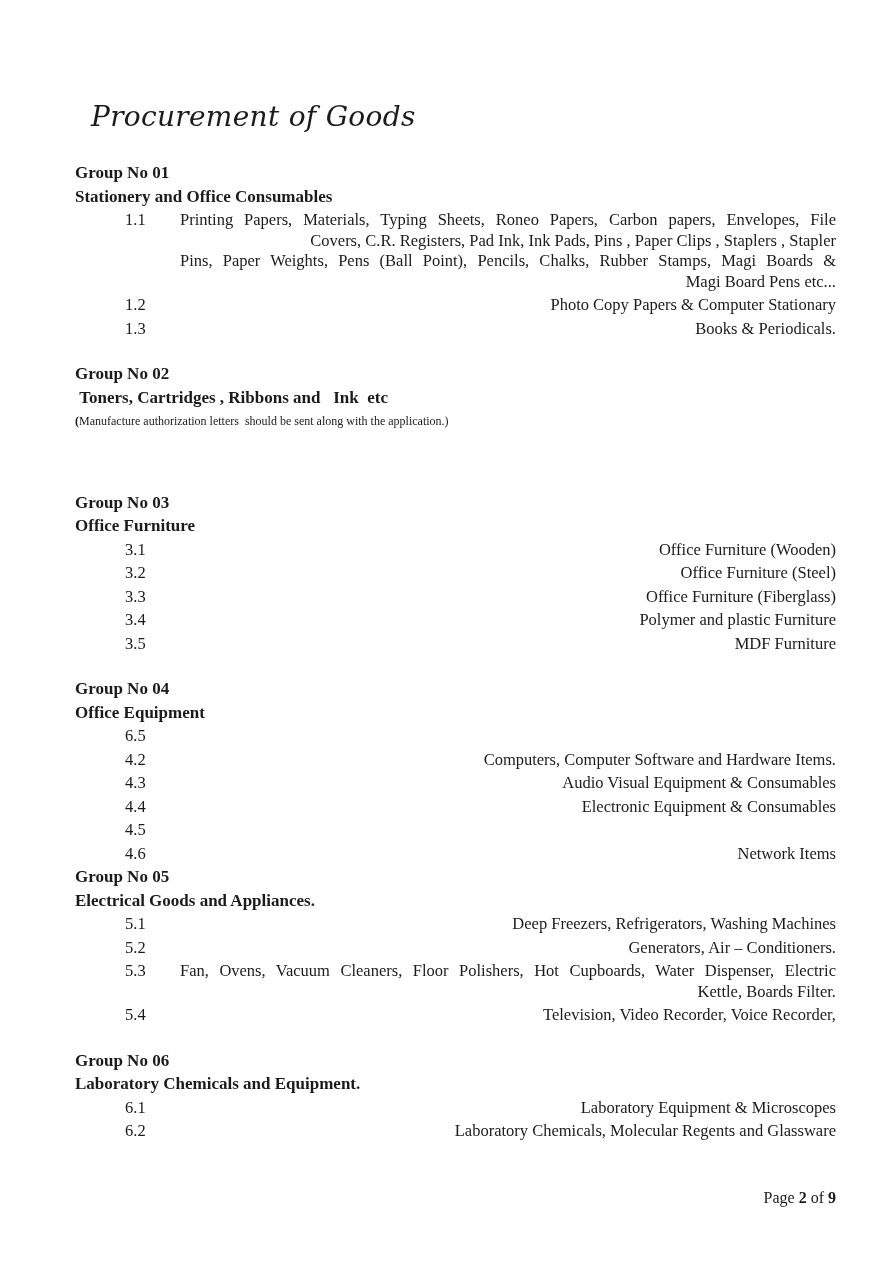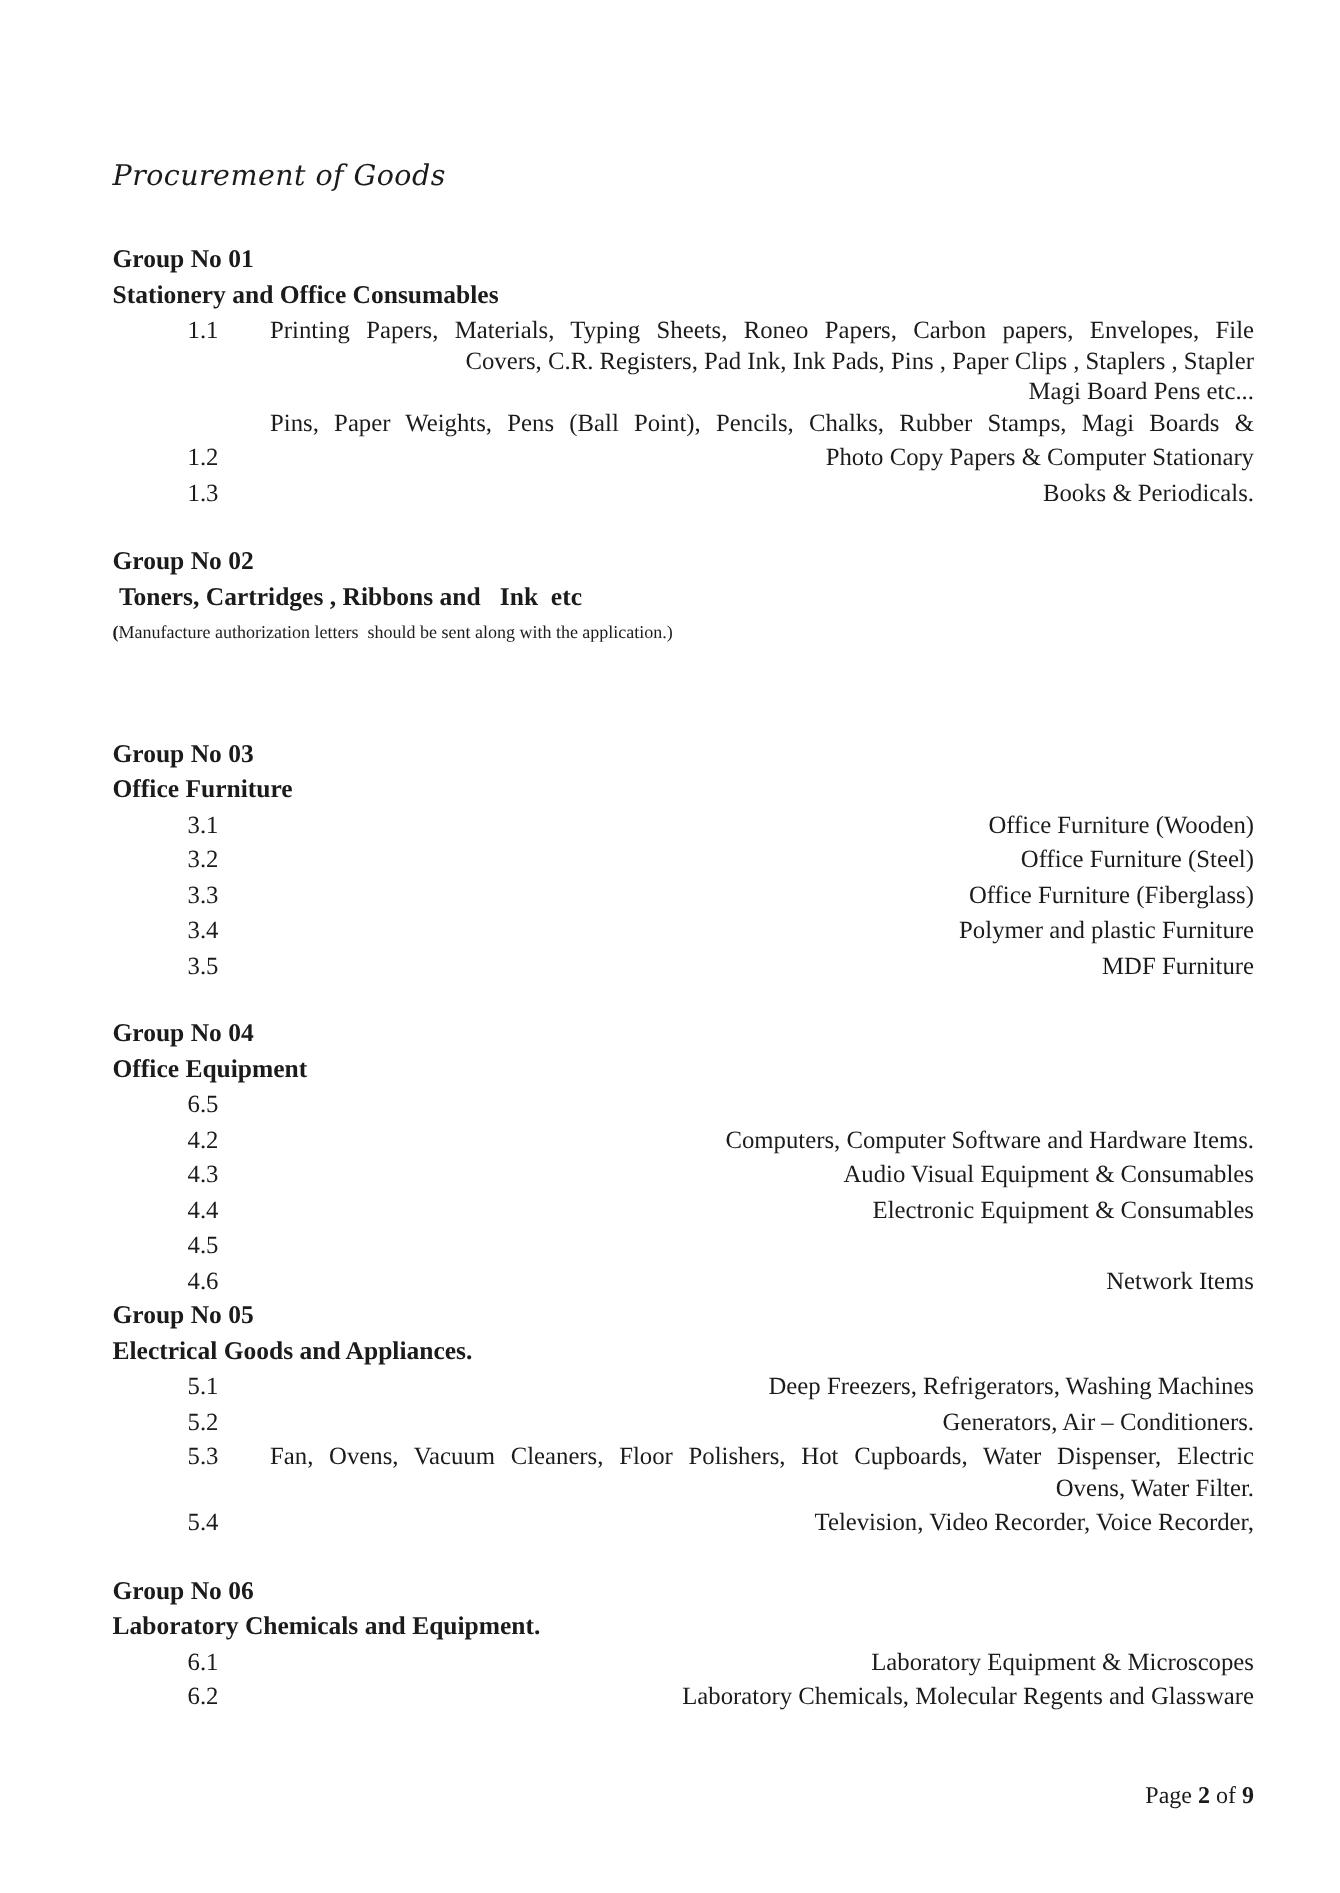--- a/index.html
+++ b/index.html
@@ -12,24 +12,24 @@
     overflow: hidden;
   }
   .page {
     position: absolute; inset: 0;
     padding: 104px 57px 0 75px;
     box-sizing: border-box;
   }
   .doc-title {
     font-family: "DejaVu Serif", serif;
     font-style: italic;
-    font-size: 19px;
+    font-size: 28px;
     line-height: 26px;
     letter-spacing: 0.3px;
-    margin: 0 0 33px 0;
+    margin: 0 0 33px 16px;
   }
   .group { margin: 0; }
   .mt-std { margin-top: 25px; }
   .mt-lg  { margin-top: 61px; }
   .mt-xs  { margin-top: 1px; }
   .g-number, .g-title {
     font-weight: bold;
     font-size: 17px;
     line-height: 20.5px;
     margin-bottom: 3px;
@@ -81,22 +81,22 @@
     <div class="g-number">Group No 01</div>
     <div class="g-title">Stationery and Office Consumables</div>
     <div class="item">
       <span class="i-num">1.1</span>
       <span class="i-text">
         <span class="para">
           <span class="line full">Printing Papers, Materials, Typing Sheets, Roneo Papers, Carbon papers, Envelopes, File</span>
           <span class="line">Covers, C.R. Registers, Pad Ink, Ink Pads, Pins , Paper Clips , Staplers , Stapler</span>
         </span>
         <span class="para">
+          <span class="line full">Pins, Paper Weights, Pens (Ball Point), Pencils, Chalks, Rubber Stamps, Magi Boards &amp;</span>
           <span class="line">Magi Board Pens etc...</span>
-          <span class="line full">Pins, Paper Weights, Pens (Ball Point), Pencils, Chalks, Rubber Stamps, Magi Boards &amp;</span>
         </span>
       </span>
     </div>
     <div class="item">
       <span class="i-num">1.2</span>
       <span class="i-text">
         <span class="para">
           <span class="line">Photo Copy Papers &amp; Computer Stationary</span>
         </span>
       </span>
@@ -222,21 +222,21 @@
         <span class="para">
           <span class="line">Generators, Air – Conditioners.</span>
         </span>
       </span>
     </div>
     <div class="item">
       <span class="i-num">5.3</span>
       <span class="i-text">
         <span class="para">
           <span class="line full">Fan, Ovens, Vacuum Cleaners, Floor Polishers, Hot Cupboards, Water Dispenser,  Electric</span>
-          <span class="line">Ovens, Water Filter.</span>
+          <span class="line">Kettle, Boards Filter.</span>
         </span>
       </span>
     </div>
     <div class="item">
       <span class="i-num">5.4</span>
       <span class="i-text">
         <span class="para">
           <span class="line">Television, Video Recorder, Voice Recorder,</span>
         </span>
       </span>

